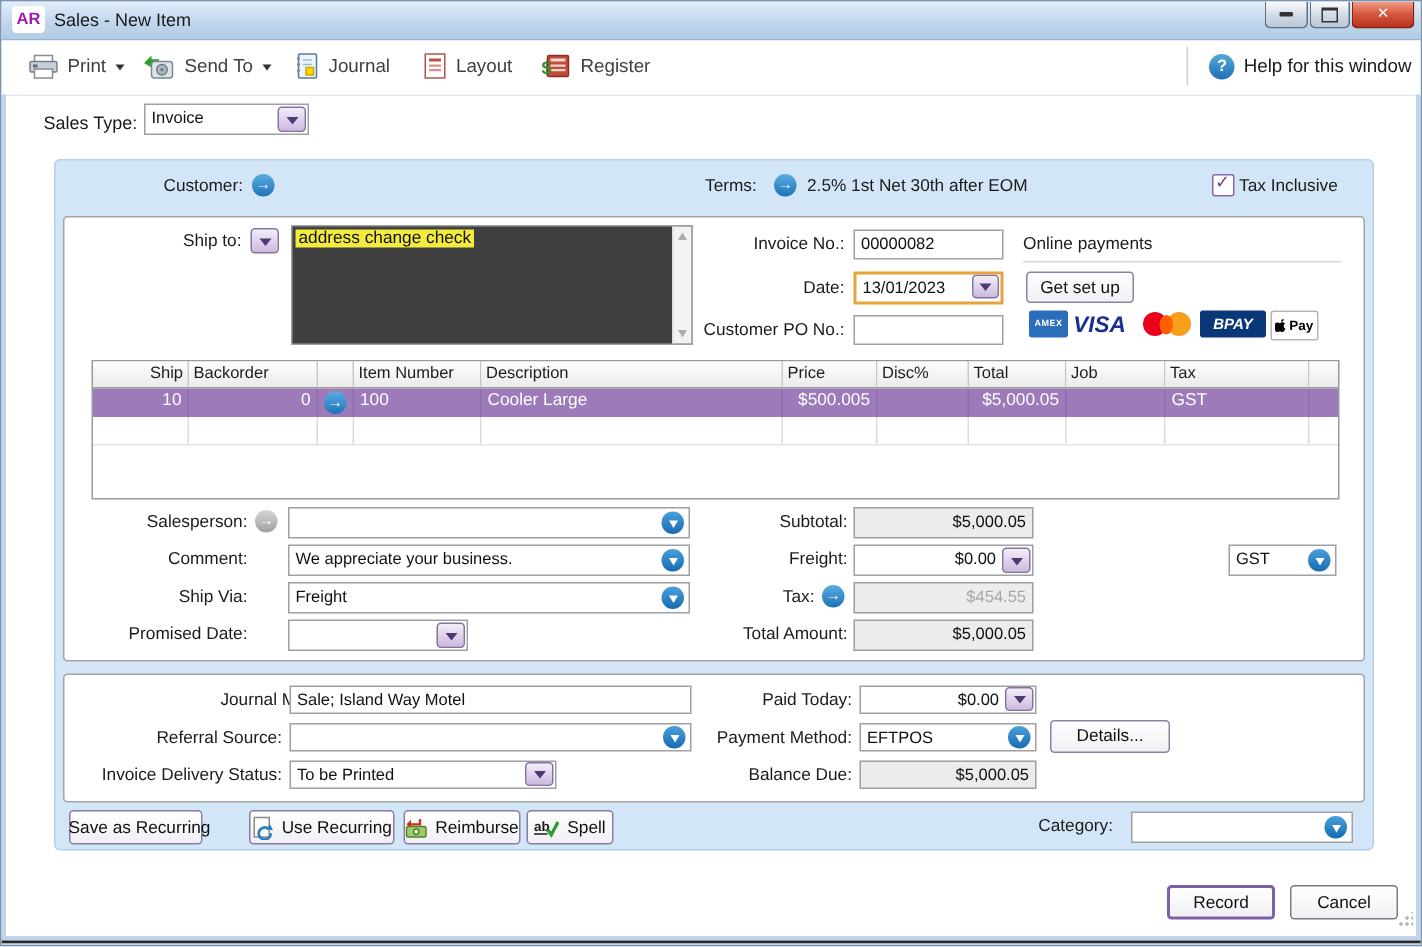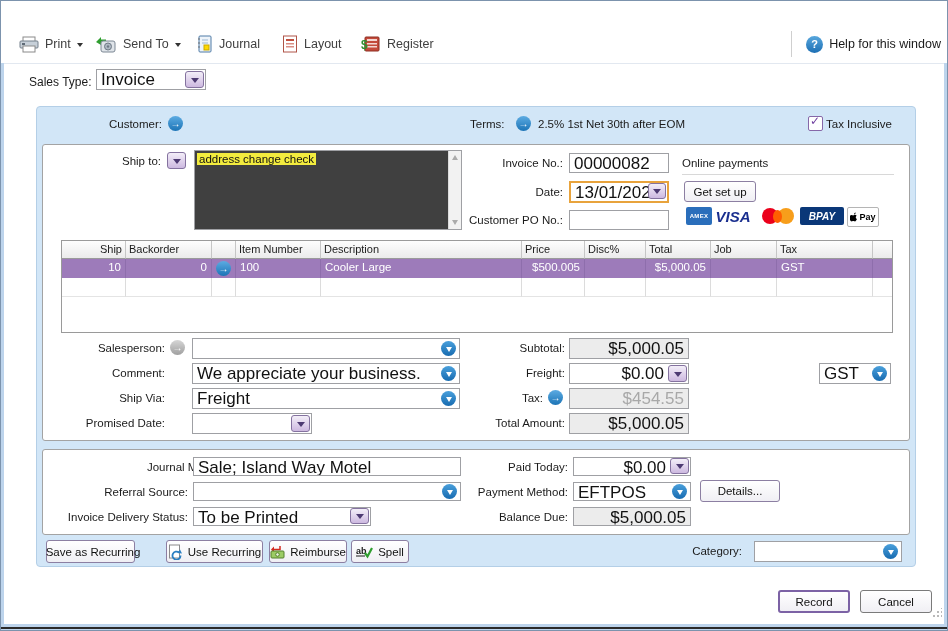--- a/index.html
+++ b/index.html
@@ -27,21 +27,21 @@
   .caret{width:0;height:0;border-left:3.5px solid transparent;border-right:3.5px solid transparent;border-top:4px solid #333;margin-top:2px;}
   #help-area{position:absolute;right:8px;top:4px;height:26px;display:flex;align-items:center;gap:6px;font-size:12.5px;color:#1a1a1a;}
   #help-sep{width:1px;height:26px;background:#cfcfcf;margin-right:8px;}
   .qmark{width:17px;height:17px;border-radius:50%;background:linear-gradient(#58a7dd,#1d6fb4);color:#fff;
     font-weight:bold;font-size:11px;display:flex;align-items:center;justify-content:center;}
   
   .framestrip{position:absolute;background:#bdd4ec;}
   
   .lb{position:absolute;font-size:11.5px;color:#1b1b1b;white-space:nowrap;}
   .rlb{text-align:right;}
-  .in{position:absolute;box-sizing:border-box;background:#fff;border:1px solid #9fa0a4;font-size:17px;color:#111;
+  .in{position:absolute;box-sizing:border-box;background:#fff;border:1px solid #9fa0a4;font-size:11px;color:#111;
       padding:2px 4px;height:21px;white-space:nowrap;overflow:hidden;line-height:15px;}
   .ro{background:#ececec;text-align:right;}
   .rt{text-align:right;}
   .chev{position:absolute;width:15px;height:15px;border-radius:50%;
     background:linear-gradient(#4aa0dc,#176bb0);display:flex;align-items:center;justify-content:center;cursor:pointer;}
   .chev::after{content:'';width:0;height:0;border-left:3.5px solid transparent;border-right:3.5px solid transparent;border-top:5px solid #fff;margin-top:1px;}
   .pb{position:absolute;box-sizing:border-box;width:19px;height:17px;border:1px solid #84729f;border-radius:3px;
     background:linear-gradient(#f3eef8,#cdb9e0);display:flex;align-items:center;justify-content:center;cursor:pointer;}
   .pb::after{content:'';width:0;height:0;border-left:4px solid transparent;border-right:4px solid transparent;border-top:5px solid #4d3a72;margin-top:1px;}
   .ac{position:absolute;width:15px;height:15px;border-radius:50%;background:linear-gradient(#5cabe2,#1c74b6);
@@ -93,20 +93,35 @@
                radial-gradient(circle at 6px 4px,#b9b9b9 1px,transparent 1.4px),
                radial-gradient(circle at 10px 4px,#b9b9b9 1px,transparent 1.4px),
                radial-gradient(circle at 10px 0px,#b9b9b9 1px,transparent 1.4px);}
   .sepline{position:absolute;height:1px;background:#d8d8d8;}
 </style>
 </head>
 <body>
 
 <div id="win">
 
+  <div id="titlebar">
+    <div id="ar-badge">AR</div>
+    <div id="title-text">Sales - New Item</div>
+    <div class="winbtns">
+      <div class="wbtn min">
+          <span class="minglyph"></span>
+        </div>
+      <div class="wbtn max">
+          <span class="maxglyph"></span>
+        </div>
+      <div class="wbtn close">
+          <span>✕</span>
+        </div>
+    </div>
+  </div>
 
   <div id="toolbar">
     <div class="tb-item" style="left:14px;">
       <svg width="20" height="17" viewBox="0 0 20 17">
           <rect x="4" y="1" width="12" height="5" fill="#fff" stroke="#8a8a8a"></rect>
           <rect x="1" y="5" width="18" height="7" rx="1" fill="#c7d0d9" stroke="#75808c"></rect>
           <rect x="4" y="10" width="12" height="6" fill="#fff" stroke="#8a8a8a"></rect>
           <rect x="3" y="7" width="3" height="2" fill="#5e6a76"></rect>
         </svg>
       <span>Print</span>

